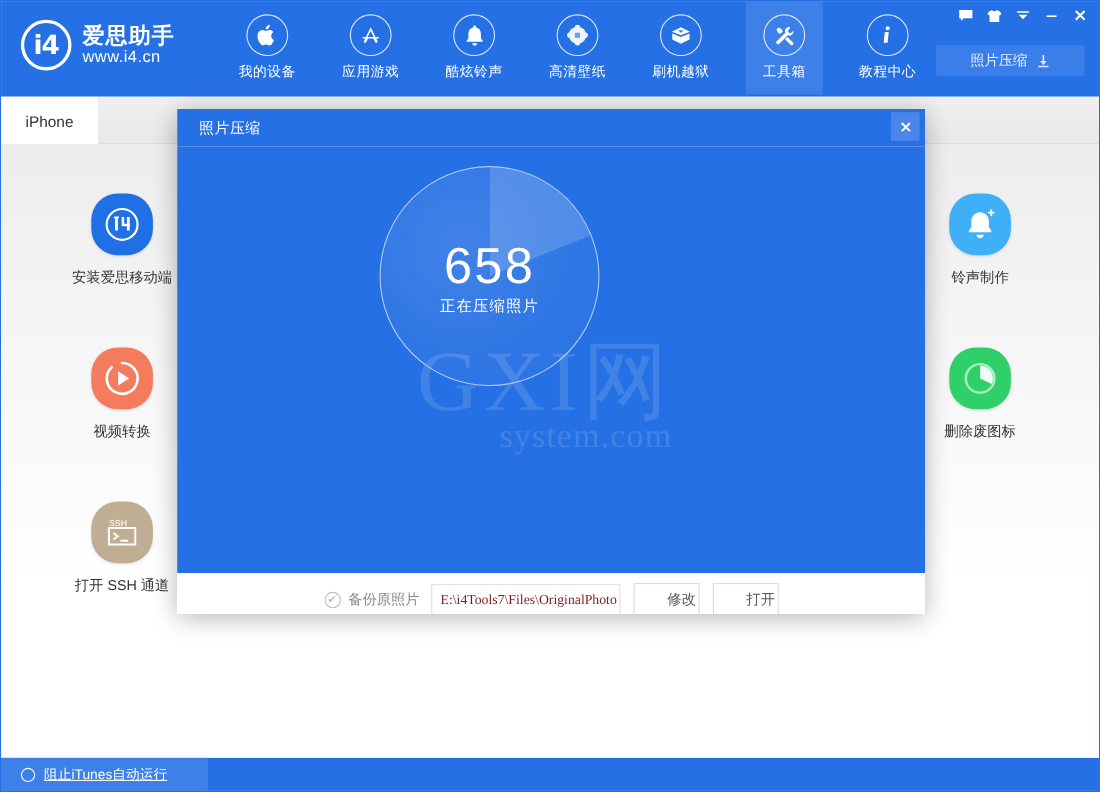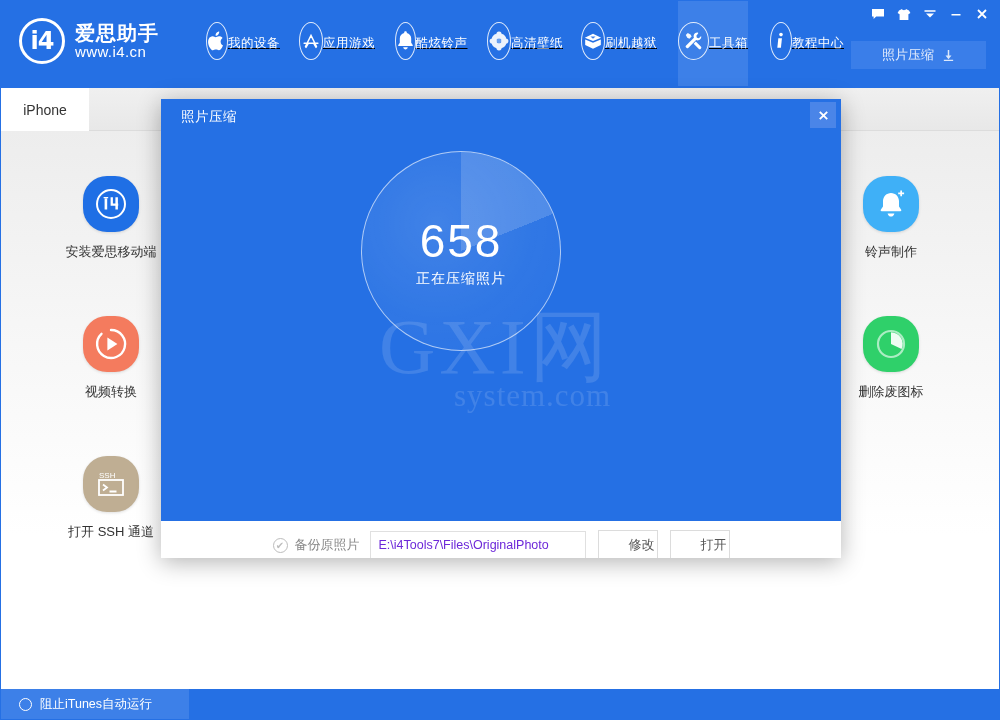--- a/index.html
+++ b/index.html
@@ -41,24 +41,23 @@
   .brand-cn { font-size: 20px; font-weight: bold; letter-spacing: 1px; }
   .brand-url { font-size: 15px; font-weight: normal; letter-spacing: 0.4px; }
 
   .nav {
     position: absolute; left: 195px; top: 0;
     height: 87px; display: flex;
   }
   .nav-item {
     width: 70px; height: 85px;
     margin: 0 12px;
-    display: flex; 
+    display: flex; flex-direction: column;
     align-items: center; justify-content: center;
     cursor: pointer;
-    text-decoration: underline;
   }
   .nav-item.active { background: #3d80e8; }
   .nav-ico {
     width: 38px; height: 38px; border-radius: 50%;
     border: 1.5px solid rgba(255,255,255,0.85);
     display: flex; align-items: center; justify-content: center;
     margin-bottom: 6px;
   }
   .nav-ico svg { display: block; }
   .nav-label {
@@ -167,21 +166,21 @@
     color: rgba(255,255,255,0.13);
     font-family: "Liberation Serif","DejaVu Serif", serif;
     pointer-events: none;
     user-select: none;
   }
   .wm-a { font-size: 78px; letter-spacing: 4px; line-height: 1; }
   .wm-b { font-size: 31px; letter-spacing: 1px; margin-top: -8px; margin-left: 75px; }
 
   .ring {
     position: absolute;
-    left: 200px; top: 18px;
+    left: 184px; top: 18px;
     width: 200px; height: 200px;
     border-radius: 50%;
     border: 1px solid rgba(255,255,255,0.62);
     background: radial-gradient(circle at 38% 36%, rgba(255,255,255,0.13) 0%, rgba(255,255,255,0.055) 55%, rgba(255,255,255,0.02) 100%);
     overflow: hidden;
   }
   .wedge {
     position: absolute; inset: 0;
     border-radius: 50%;
     background: conic-gradient(from 0deg,
@@ -218,24 +217,24 @@
     margin-right: 10px; cursor: pointer;
   }
   .chk-box {
     width: 15px; height: 15px; border-radius: 50%;
     border: 1px solid #bdbdbd; color: #bdbdbd;
     display: flex; align-items: center; justify-content: center;
     font-size: 10px;
   }
   .chk-label { font-size: 13px; color: #888; }
   .path-input {
-    width: 216px; height: 28px;
+    width: 172px; height: 28px;
     border: 1px solid #e0e0e0; background: #fff;
-    padding: 0 8px; font-size: 12.5px; color: #6d28d9;
-    font-family: Liberation Sans, sans-serif;
+    padding: 0 8px; font-size: 12.5px; color: #7f1d1d;
+    font-family: Liberation Serif, serif;
     line-height: 26px;
     overflow: hidden; white-space: nowrap;
   }
   .sbtn {
     width: 60px; height: 30px;
     margin-left: 12px;
     border: 1px solid #dcdcdc; background: #fff;
     font-size: 13px; color: #555;
     display: flex; align-items: center; justify-content: center;
     cursor: pointer;
@@ -254,20 +253,21 @@
     background: #3d80e8;
     display: flex; align-items: center; gap: 8px;
     padding-left: 18px; cursor: pointer;
   }
   .fchk {
     width: 13px; height: 13px; border-radius: 50%;
     border: 1.5px solid #ffffff;
   }
   .footer-left span {
     font-size: 12.5px; color: #ffffff;
+    text-decoration: underline;
   }
   .footer-right {
     position: absolute; right: 16px; top: 0;
     height: 30px; display: flex; align-items: center; gap: 14px;
   }
   .ver { font-size: 12.5px; color: #ffffff; }
   .updbtn {
     position: relative;
     height: 21px; padding: 0 11px;
     border: 1px solid rgba(255,255,255,0.75);

